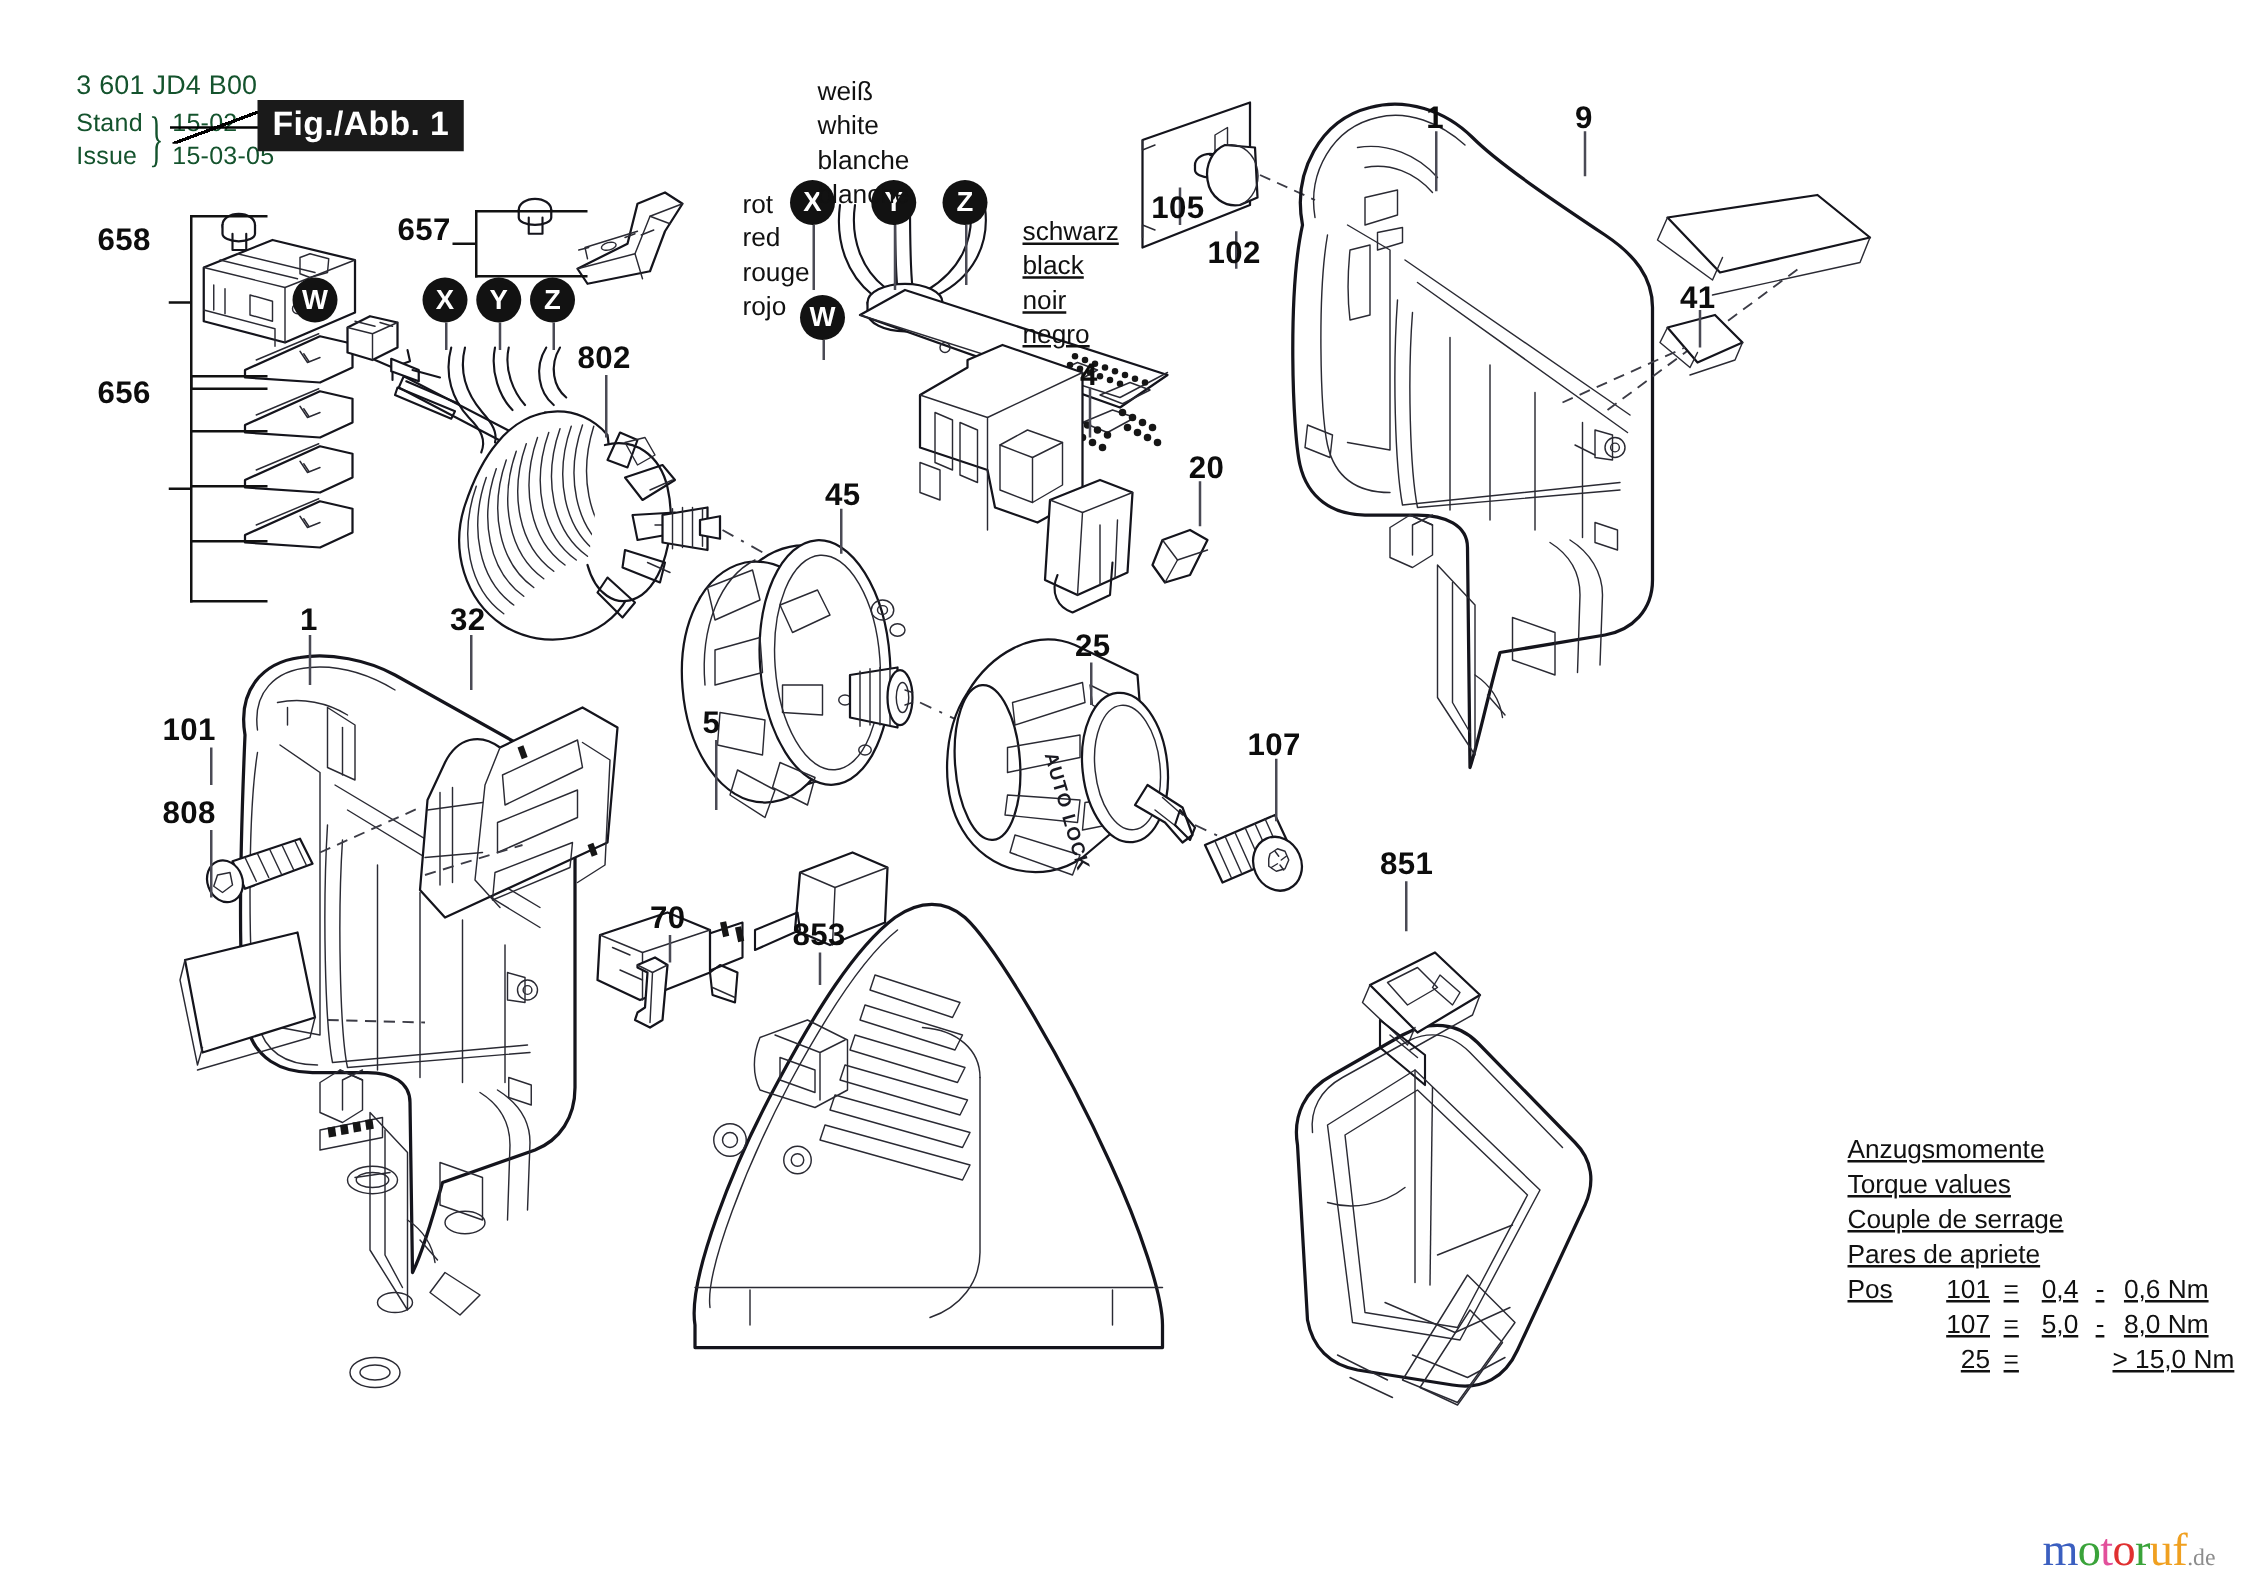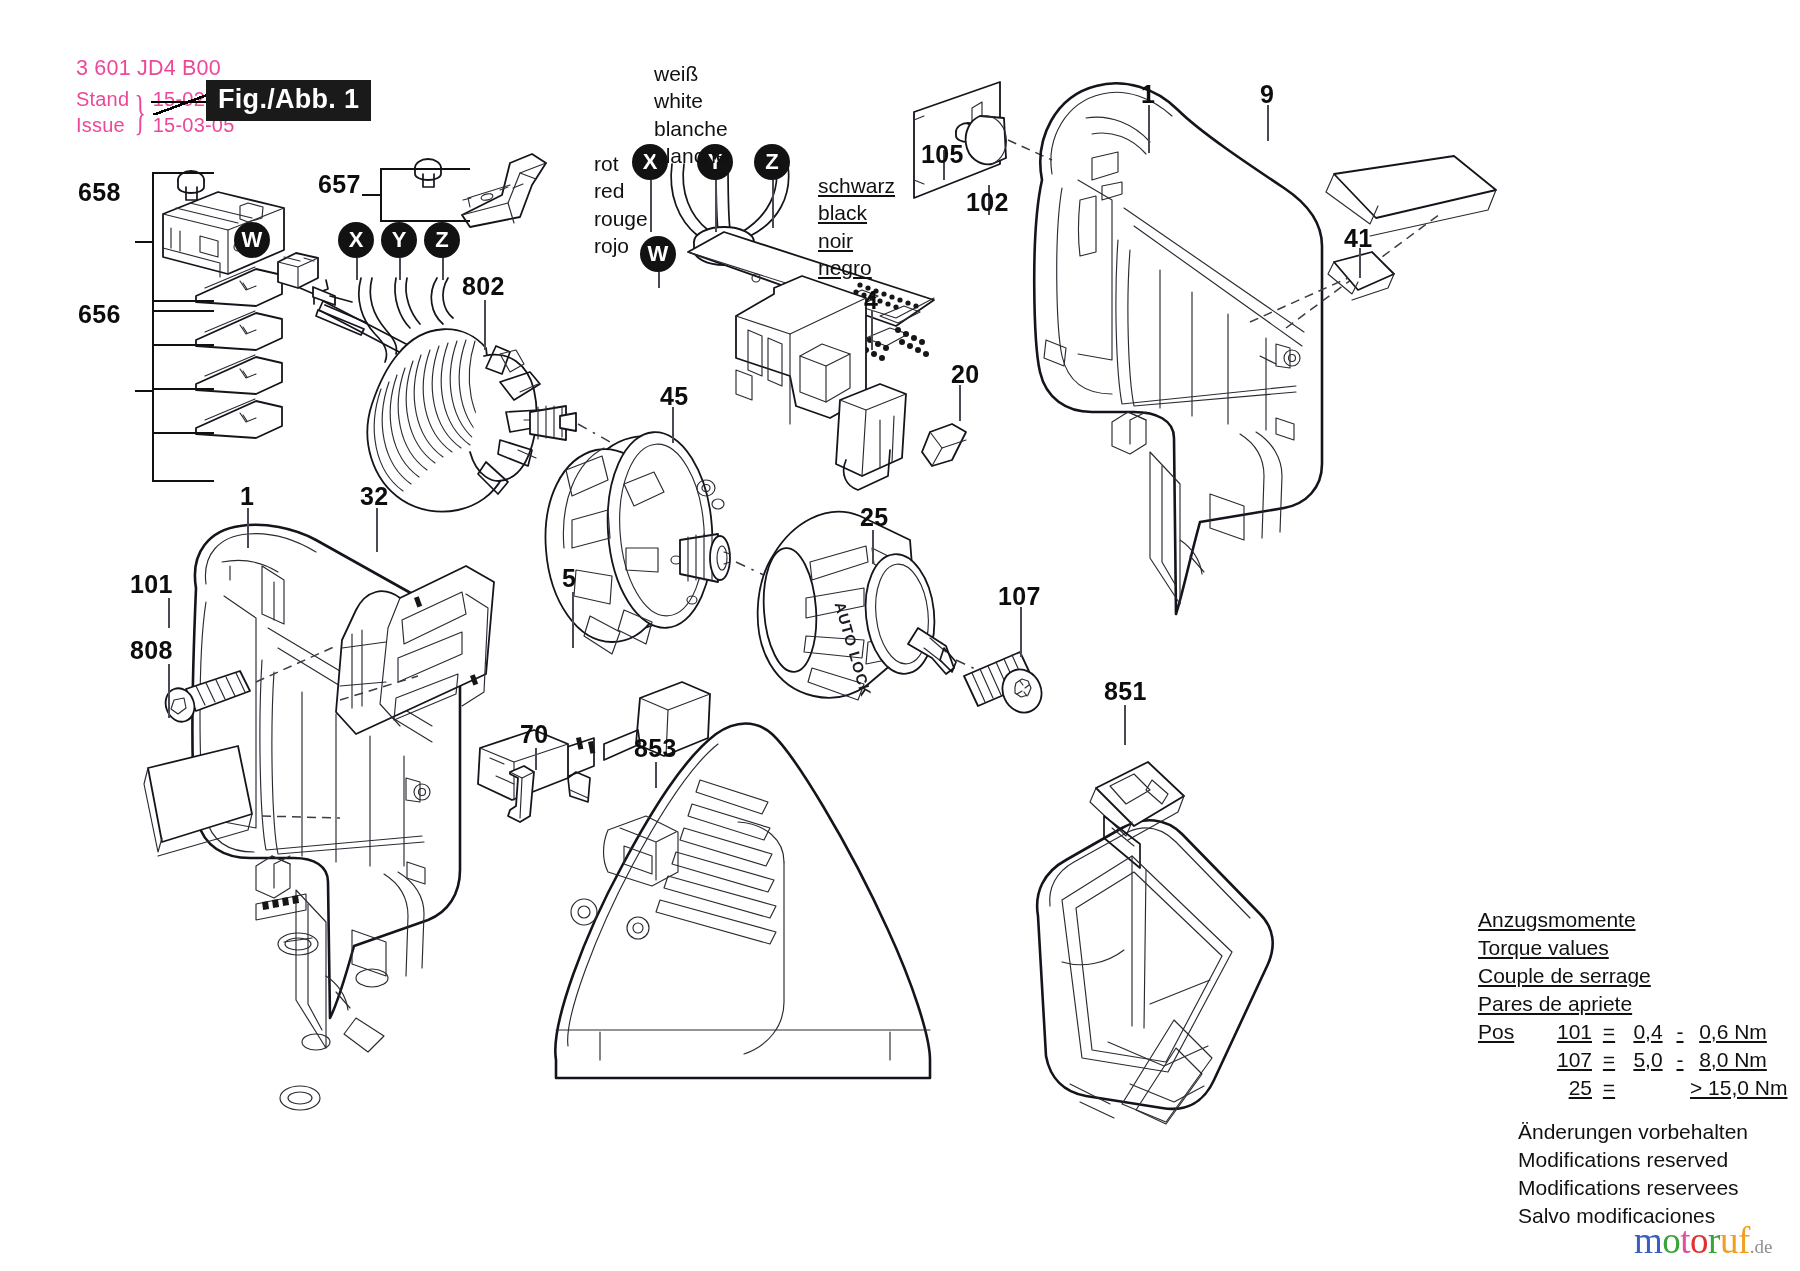--- a/index.html
+++ b/index.html
@@ -13,23 +13,23 @@
     width: 1800px;
     height: 1271px;
     background: #ffffff;
     font-family: "Liberation Sans", sans-serif;
     overflow: hidden;
   }
   .abs { position: absolute; }
 
   
   #header-block {
-    left: 76px; top: 55px;
+    left: 61px; top: 55px;
     font-size: 21px;
-    color: #ec4899;
+    color: #14532d;
     line-height: 1.22;
     letter-spacing: 0.2px;
   }
   #partno { font-size: 21.5px; margin-bottom: 6px; white-space: nowrap;}
   .issue-rows { display: flex; align-items: center; }
   .issue-labels { display: flex; flex-direction: column; font-size: 20px; line-height: 1.28;}
   .brace {
     font-size: 34px;
     line-height: 0.78;
     margin: 0 4px 0 3px;
@@ -709,21 +709,21 @@
   <div class="abs lead-v" style="left:168px; top:664px; height:54px;"></div>
   <div class="abs lead-v" style="left:572px; top:592px; height:56px;"></div>
   <div class="abs lead-v" style="left:535px; top:748px; height:22px;"></div>
   <div class="abs lead-v" style="left:655px; top:762px; height:26px;"></div>
   <div class="abs lead-v" style="left:1124px; top:705px; height:40px;"></div>
 
   <div class="abs callout" style="left:78px;  top:178px;">658</div>
   <div class="abs callout" style="left:78px;  top:300px;">656</div>
   <div class="abs callout" style="left:318px; top:170px;">657</div>
   <div class="abs callout" style="left:462px; top:272px;">802</div>
-  <div class="abs callout" style="left:921px; top:140px;">105</div>
+  <div class="abs callout" style="left:921px; top:152px;">105</div>
   <div class="abs callout" style="left:966px; top:188px;">102</div>
   <div class="abs callout" style="left:1141px;top:80px;">1</div>
   <div class="abs callout" style="left:1260px;top:80px;">9</div>
   <div class="abs callout" style="left:1344px;top:224px;">41</div>
   <div class="abs callout" style="left:864px; top:286px;">4</div>
   <div class="abs callout" style="left:951px; top:360px;">20</div>
   <div class="abs callout" style="left:660px; top:382px;">45</div>
   <div class="abs callout" style="left:860px; top:503px;">25</div>
   <div class="abs callout" style="left:998px; top:582px;">107</div>
   <div class="abs callout" style="left:240px; top:482px;">1</div>
@@ -793,24 +793,18 @@
     <div class="trow">
       <span class="c-pos"></span>
       <span class="c-num">25</span>
       <span class="c-eq">=</span>
       <span class="c-lo"></span>
       <span class="c-dash"></span>
       <span class="c-hi">&gt; 15,0 Nm</span>
     </div>
   </div>
 
-  <div id="notes-block" class="abs">
-    <div>Änderungen vorbehalten</div>
-    <div>Modifications reserved</div>
-    <div>Modifications reservees</div>
-    <div>Salvo modificaciones</div>
-  </div>
 
   <div id="logo" class="abs">
     <span id="logo-letters"><span style="color: rgb(59, 95, 192);">m</span><span style="color: rgb(58, 163, 58);">o</span><span style="color: rgb(226, 80, 155);">t</span><span style="color: rgb(224, 48, 48);">o</span><span style="color: rgb(58, 163, 58);">r</span><span style="color: rgb(240, 160, 32);">u</span><span style="color: rgb(240, 160, 32);">f</span></span><span class="suffix">.de</span>
   </div>
 
 </div>
 
 </body></html>

